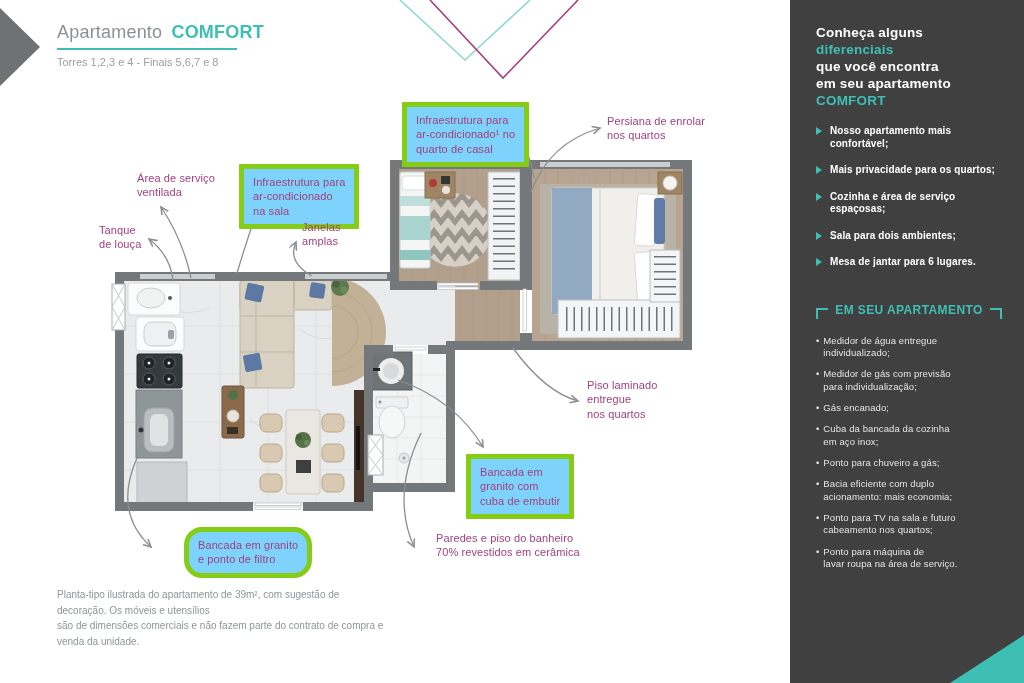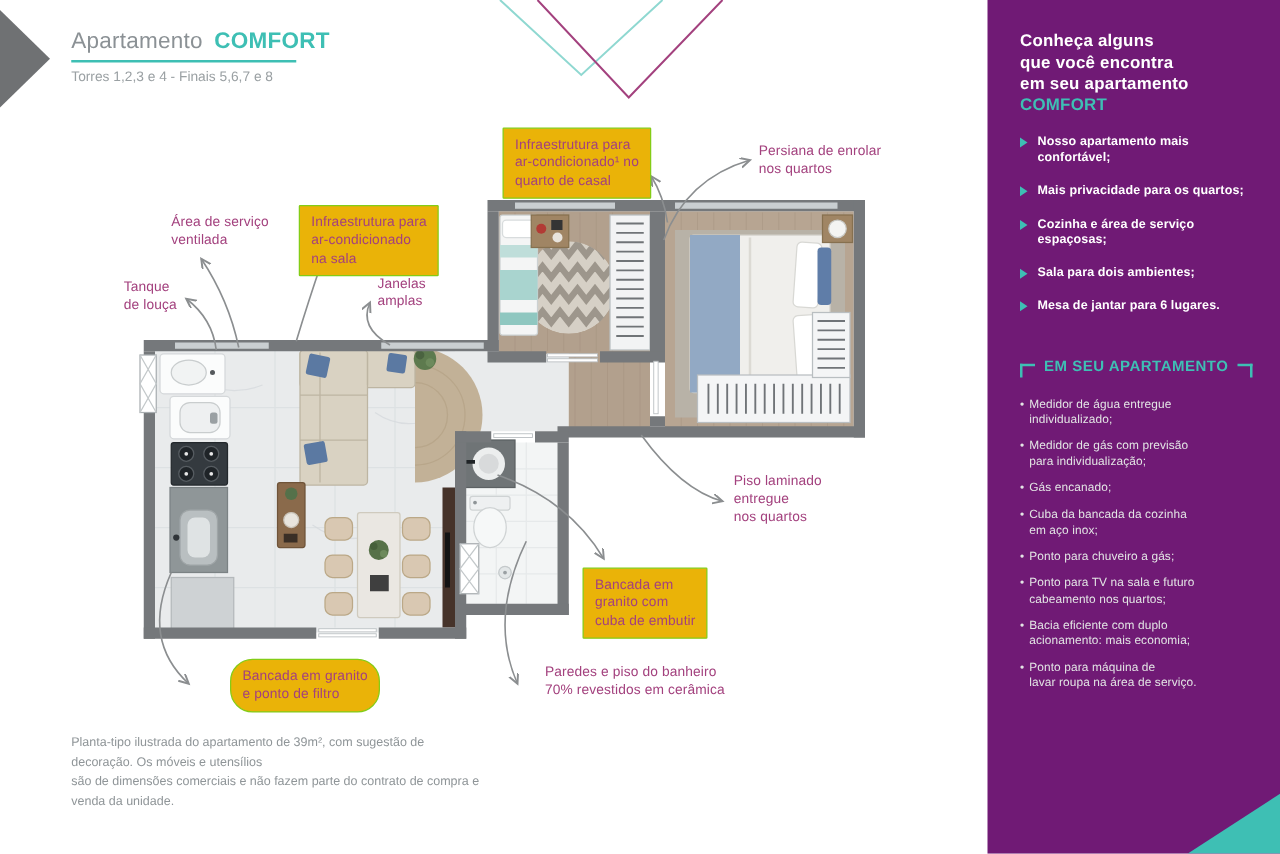--- a/index.html
+++ b/index.html
@@ -21,21 +21,21 @@
 
   
   #plan{position:absolute;left:0;top:0;pointer-events:none;}
 
   
   .callout{
     position:absolute;font-size:11px;line-height:1.3;color:#a3417e;
     white-space:pre-line;letter-spacing:.1px;
   }
   .callout.boxed{
-    background:#eab308;border:1px solid #84cc16;padding:6px 9px;border-radius:1px;
+    background:#7dd3fc;border:5px solid #84cc16;padding:6px 9px;border-radius:1px;
   }
   #co-infra-quarto{left:402px;top:102px;}
   #co-persiana{left:607px;top:114px;}
   #co-area-servico{left:137px;top:171px;}
   #co-infra-sala{left:239px;top:164px;}
   #co-tanque{left:99px;top:223px;}
   #co-janelas{left:302px;top:220px;}
   #co-piso{left:587px;top:378px;}
   #co-cuba{left:466px;top:454px;}
   #co-filtro{left:184px;top:527px;border-radius:18px;}
@@ -43,21 +43,21 @@
 
   
   .disclaimer{
     position:absolute;left:57px;top:587px;width:330px;
     font-size:10px;line-height:1.55;color:#8f9598;white-space:pre-line;
   }
 
   
   .sidebar{
     position:absolute;left:790px;top:0;width:234px;height:683px;
-    background:#701a75;box-sizing:border-box;padding:24px 22px 0 26px;color:#fff;
+    background:#404040;box-sizing:border-box;padding:24px 22px 0 26px;color:#fff;
   }
   .sb-intro{font-size:13.5px;font-weight:700;line-height:17px;letter-spacing:.2px;}
   .sb-intro .teal{color:#3ebfb4;}
   .sb-diffs{margin-top:16px;}
   .diff-item{display:flex;align-items:flex-start;margin-bottom:14px;}
   .diff-item .tri{
     width:0;height:0;border-left:6px solid #3ebfb4;
     border-top:4px solid transparent;border-bottom:4px solid transparent;
     margin:2px 8px 0 0;flex:none;
   }
@@ -338,20 +338,21 @@
 e ponto de filtro</div>
 <div class="callout" id="co-paredes">Paredes e piso do banheiro
 70% revestidos em cerâmica</div>
 
 <div class="disclaimer">Planta-tipo ilustrada do apartamento de 39m², com sugestão de decoração. Os móveis e utensílios
 são de dimensões comerciais e não fazem parte do contrato de compra e venda da unidade.</div>
 
 <div class="sidebar">
   <div class="sb-intro">
     <div>Conheça alguns</div>
+    <div class="teal">diferenciais</div>
     <div>que você encontra</div>
     <div>em seu apartamento</div>
     <div class="teal">COMFORT</div>
   </div>
 
   <div class="sb-diffs">
     <div class="diff-item">
         <span class="tri"></span>
         <span class="txt">Nosso apartamento mais confortável;</span>
       </div>
@@ -392,26 +393,26 @@
         <span class="txt">Gás encanado;</span>
       </div>
     <div class="feat-item">
         <span class="txt">Cuba da bancada da cozinha
 em aço inox;</span>
       </div>
     <div class="feat-item">
         <span class="txt">Ponto para chuveiro a gás;</span>
       </div>
     <div class="feat-item">
+        <span class="txt">Bacia eficiente com duplo
+acionamento: mais economia;</span>
+      </div>
+    <div class="feat-item">
         <span class="txt">Ponto para TV na sala e futuro
 cabeamento nos quartos;</span>
-      </div>
-    <div class="feat-item">
-        <span class="txt">Bacia eficiente com duplo
-acionamento: mais economia;</span>
       </div>
     <div class="feat-item">
         <span class="txt">Ponto para máquina de
 lavar roupa na área de serviço.</span>
       </div>
   </div>
 </div>
 
 <svg class="decor-svg" style="top:600px;left:930px;" width="94" height="83">
   <polygon points="20,83 94,35 94,83" fill="#3ebfb4"></polygon>

